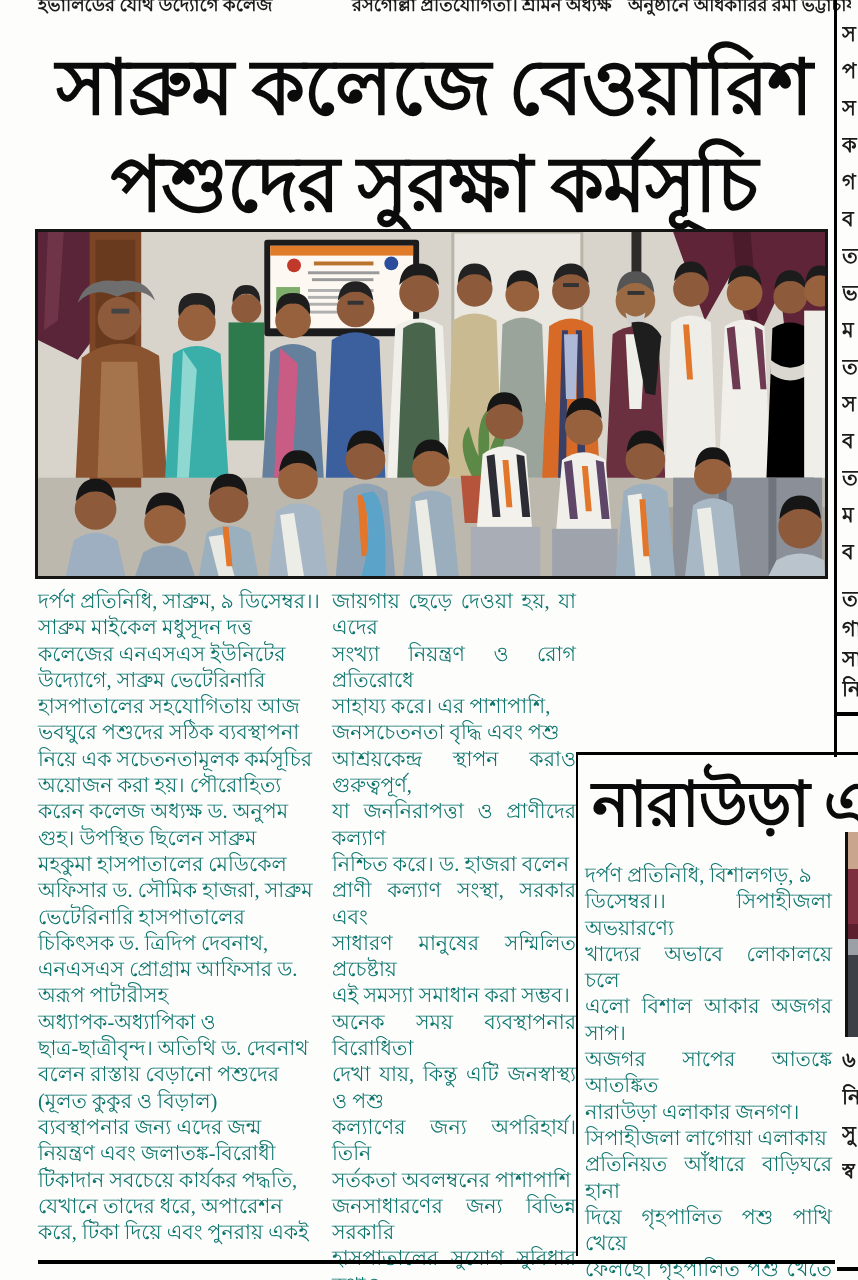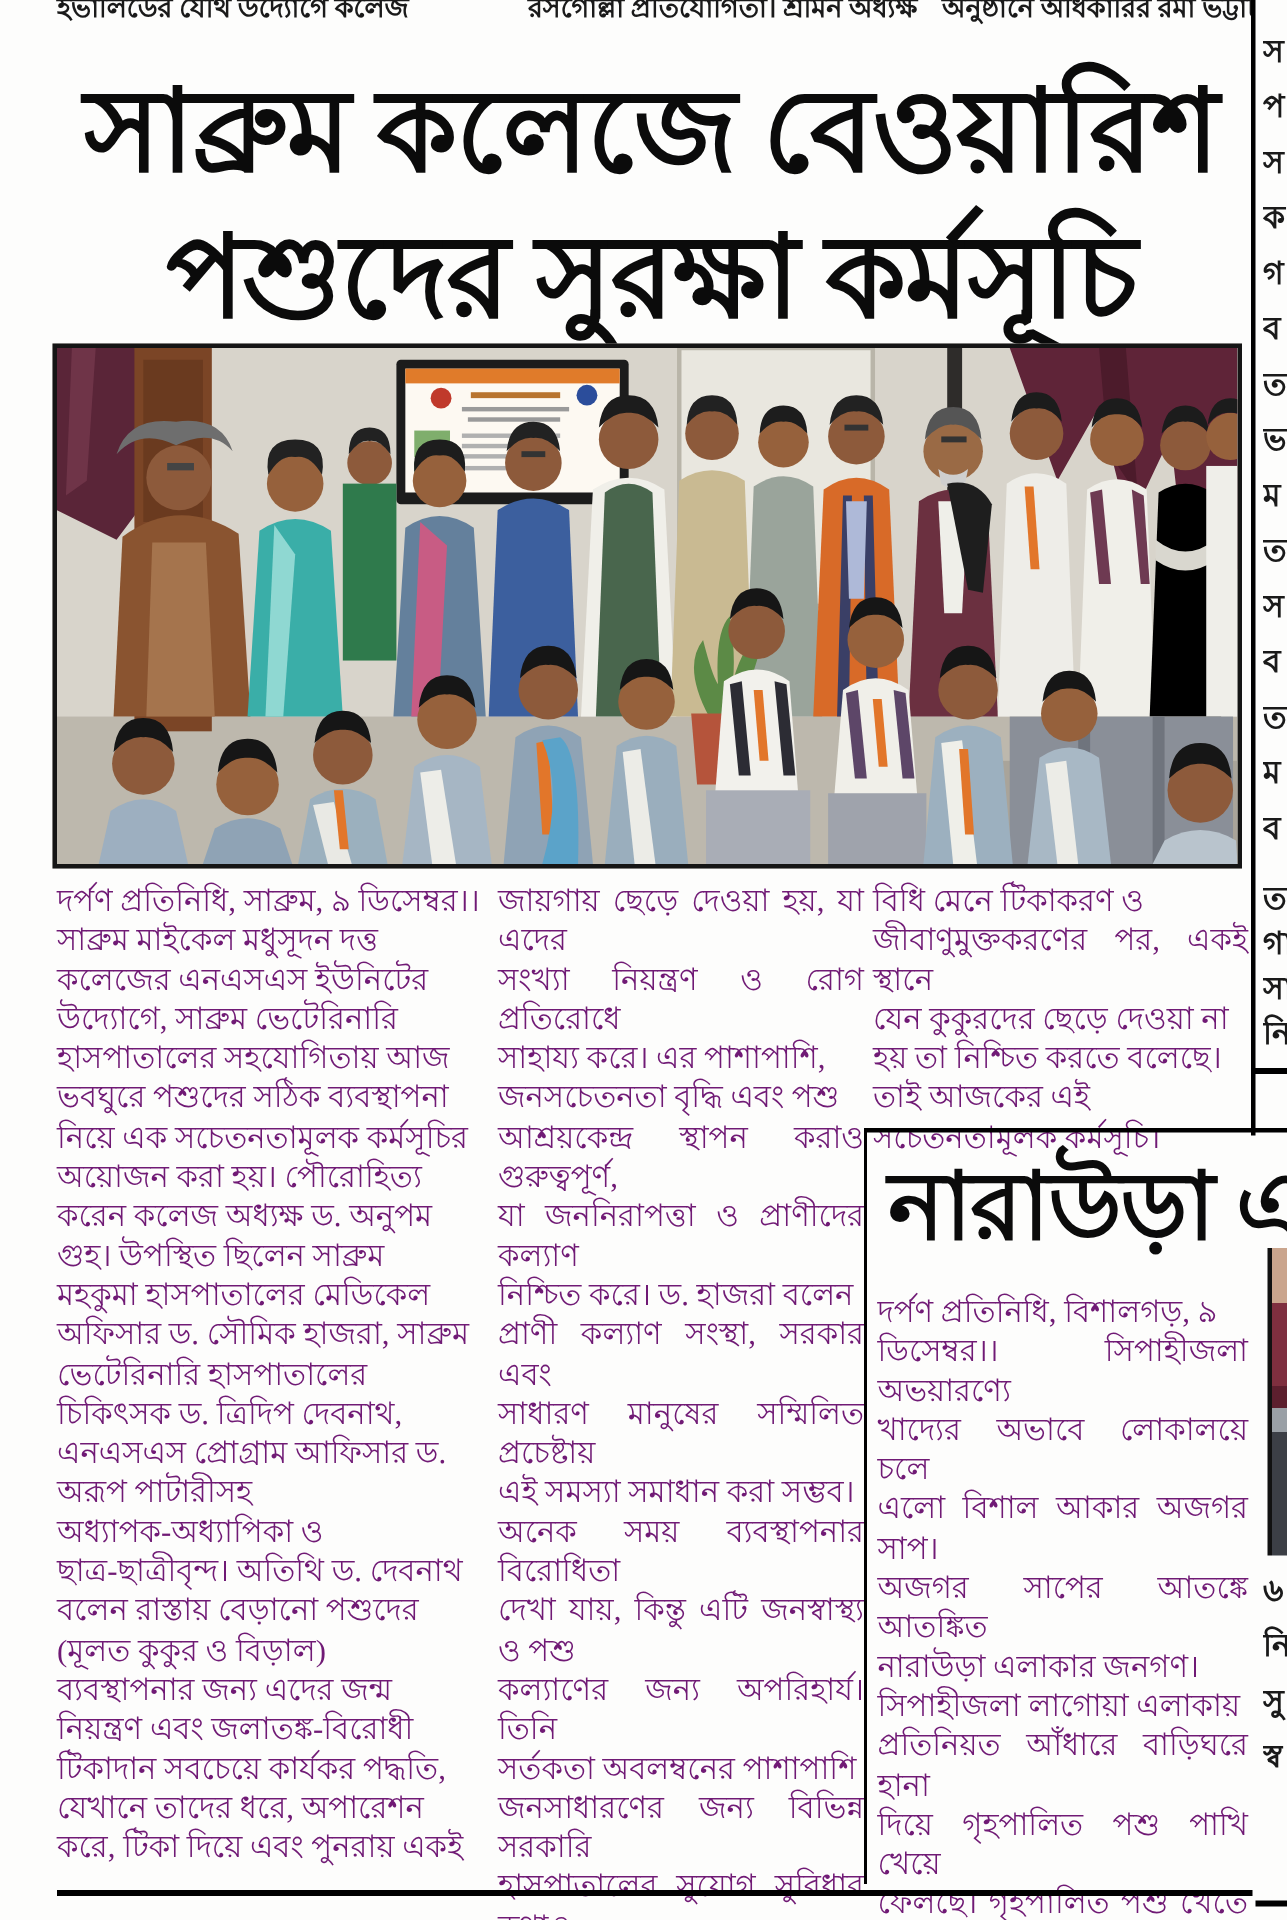--- a/index.html
+++ b/index.html
@@ -1,41 +1,41 @@
 <!DOCTYPE html>
 <html><head>
 <meta charset="utf-8">
 <style>
   html,body{margin:0;padding:0;background:#e8e8e8;}
   #page{
     position:relative;width:858px;height:1280px;background:#fdfdfc;
     overflow:hidden;font-family:"Liberation Serif",serif;color:#111;
   }
   
-  .top-cut{position:absolute;left:0;top:0;width:836px;height:17px;overflow:hidden;}
+  .top-cut{position:absolute;left:0;top:0;width:836px;height:17px;overflow:hidden;padding-left:15px;}
   .top-cut span{
     position:absolute;top:-9px;font-size:18px;font-weight:bold;white-space:nowrap;color:#1a1a1a;
   }
   .tc-left{left:38px;} .tc-center{left:352px;} .tc-right{left:628px;}
   
   .headline1{
     position:absolute;left:34px;top:18px;width:800px;
     font-size:77px;line-height:1.26;font-weight:bold;letter-spacing:-1px;
     white-space:pre-line;color:#0b0b0b;text-align:center;margin-top:22px;
   }
   
   .photo{
     position:absolute;left:35px;top:229px;width:793px;height:350px;
     border:3px solid #151515;box-sizing:border-box;background:#d6d2c9;overflow:hidden;
   }
   .photo svg{display:block;width:100%;height:100%;}
   
   .bodytext{
     position:absolute;font-size:20.5px;line-height:26.3px;white-space:pre-line;
-    color:#701a75;text-align:justify;
+    color:#0f766e;text-align:justify;
   }
   .col1{left:38px;top:588px;width:288px;}
   .col2{left:332px;top:588px;width:244px;}
   .col3{left:582px;top:588px;width:250px;}
   
   .art2-box{
     position:absolute;left:576px;top:752px;width:282px;height:504px;
     border-top:3px solid #000;border-left:2px solid #000;box-sizing:border-box;
   }
   .headline2{
@@ -341,26 +341,20 @@
 হাসপাতালের সুযোগ সুবিধার কথাও
 বলেন। অধ্যক্ষ ড. অনুপম গুহ বলেন
 সুপ্রিম কোর্ট সম্প্রতি (নভেম্বর
 ২০২৫) একটি গুরুত্বপূর্ণ রায়ে স্কুল,
 হাসপাতাল, বাস স্ট্যান্ড ও রেলওয়ে
 স্টেশনের মতো সমস্ত পাবলিক
 জায়গা থেকে বেওয়ারিশ কুকুর এবং
 গবাদি পশুদের অবিলম্বে সরিয়ে
 নির্দিষ্ট শেল্টারে স্থানান্তরের নির্দেশ
 দিয়েছে, তবে প্রাণীর জন্ম নিয়ন্ত্রণ</div>
-  <div class="bodytext col3">বিধি মেনে টিকাকরণ ও
-জীবাণুমুক্তকরণের পর, একই স্থানে
-যেন কুকুরদের ছেড়ে দেওয়া না
-হয় তা নিশ্চিত করতে বলেছে।
-তাই আজকের এই
-সচেতনতামূলক কর্মসূচি।</div>
 
   <div class="art2-box"></div>
   <div class="headline2">নারাউড়া এলাকা</div>
   <div class="bodytext art2-body">দর্পণ প্রতিনিধি, বিশালগড়, ৯
 ডিসেম্বর।। সিপাহীজলা অভয়ারণ্যে
 খাদ্যের অভাবে লোকালয়ে চলে
 এলো বিশাল আকার অজগর সাপ।
 অজগর সাপের আতঙ্কে আতঙ্কিত
 নারাউড়া এলাকার জনগণ।
 সিপাহীজলা লাগোয়া এলাকায়

